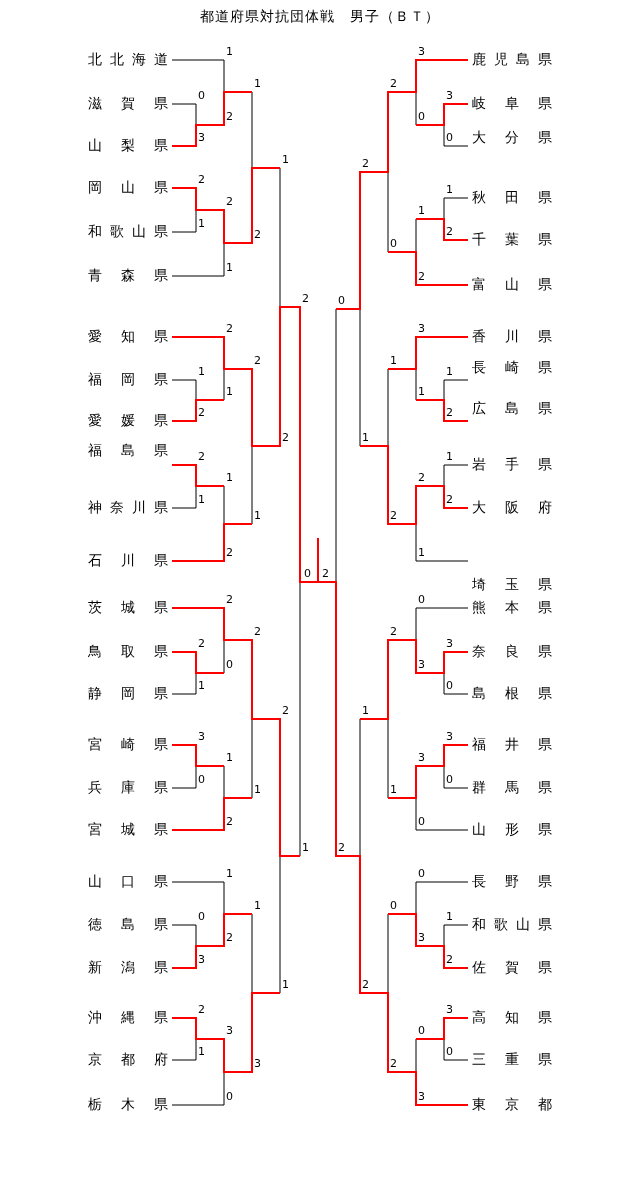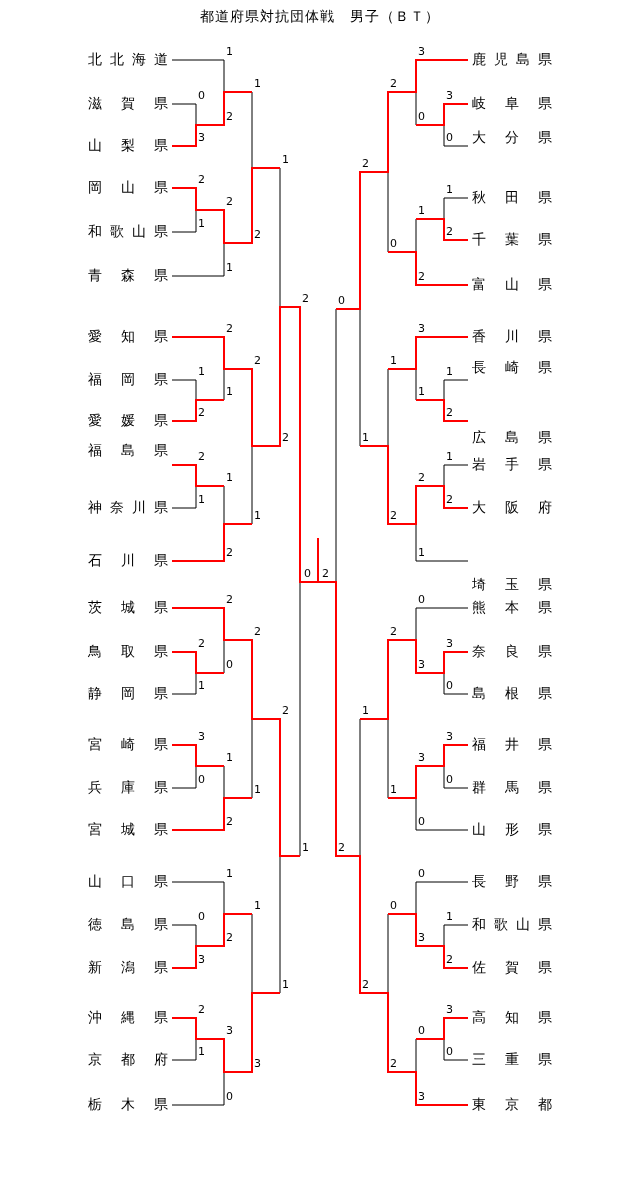--- a/index.html
+++ b/index.html
@@ -88,21 +88,21 @@
   <div class="tm l" style="top:1097px">栃木県</div>
 
   <div class="tm r" style="top:52px">鹿児島県</div>
   <div class="tm r" style="top:96px">岐阜県</div>
   <div class="tm r" style="top:130px">大分県</div>
   <div class="tm r" style="top:190px">秋田県</div>
   <div class="tm r" style="top:232px">千葉県</div>
   <div class="tm r" style="top:277px">富山県</div>
   <div class="tm r" style="top:329px">香川県</div>
   <div class="tm r" style="top:360px">長崎県</div>
-  <div class="tm r" style="top:430px">広島県</div>
+  <div class="tm r" style="top:401px">広島県</div>
   <div class="tm r" style="top:457px">岩手県</div>
   <div class="tm r" style="top:500px">大阪府</div>
   <div class="tm r" style="top:577px">埼玉県</div>
   <div class="tm r" style="top:600px">熊本県</div>
   <div class="tm r" style="top:644px">奈良県</div>
   <div class="tm r" style="top:686px">島根県</div>
   <div class="tm r" style="top:737px">福井県</div>
   <div class="tm r" style="top:780px">群馬県</div>
   <div class="tm r" style="top:822px">山形県</div>
   <div class="tm r" style="top:874px">長野県</div>

